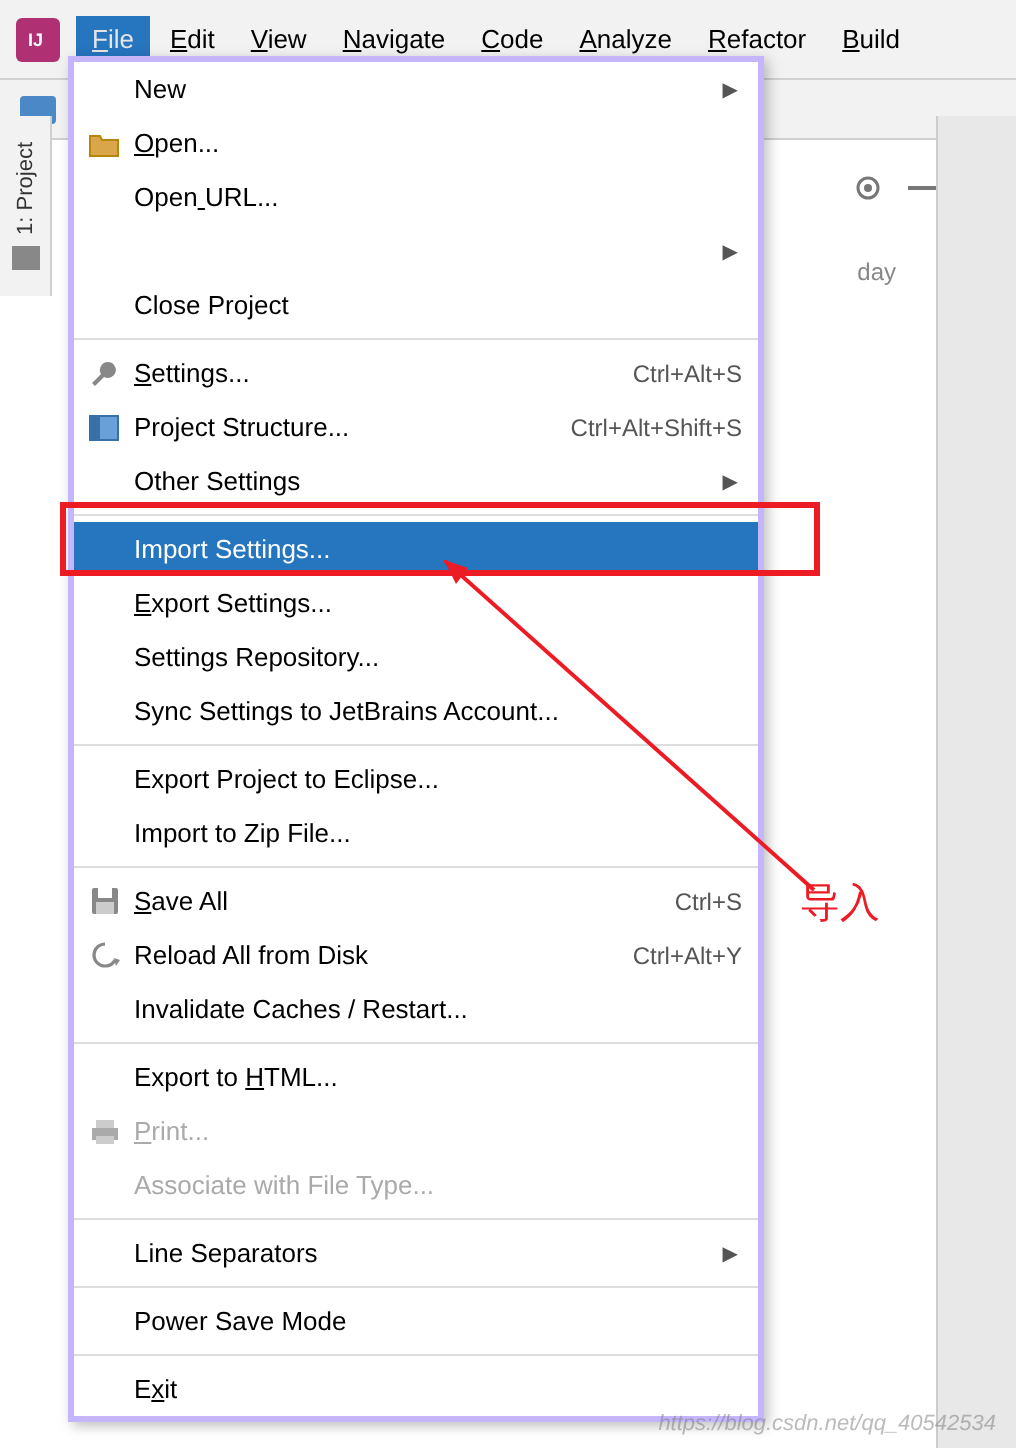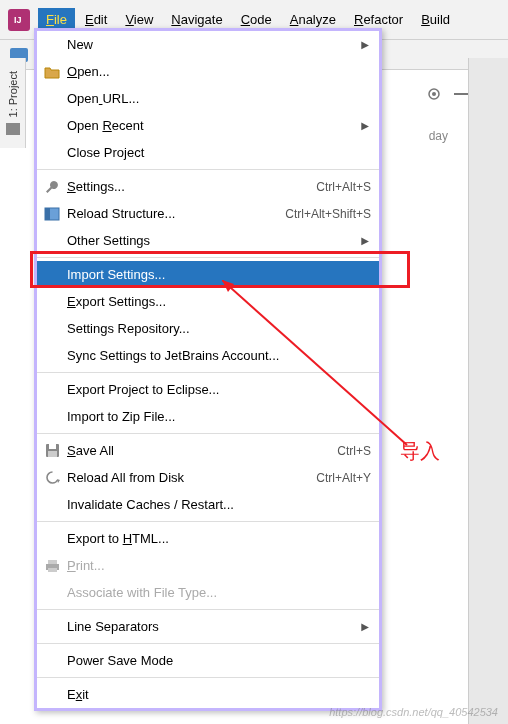--- a/index.html
+++ b/index.html
@@ -3,21 +3,21 @@
   <meta charset="utf-8">
   <style>
     * { margin: 0; padding: 0; box-sizing: border-box; font-family: "Segoe UI", Tahoma, sans-serif; }
     body { width: 508px; height: 724px; background: #fff; overflow: hidden; position: relative; }
     
     .top-bar { display: flex; align-items: center; height: 40px; background: #f2f2f2; border-bottom: 1px solid #d0d0d0; }
     .app-icon { width: 22px; height: 22px; background: #af3173; margin: 0 8px; display: flex; align-items: center; justify-content: center; border-radius: 3px; }
     .app-icon svg { width: 16px; height: 16px; }
     .menu { display: flex; gap: 2px; font-size: 13px; }
     .menu-item { padding: 4px 8px; cursor: default; }
-    .menu-item.active { background: #2675bf; color: #fde047; }
+    .menu-item.active { background: #2675bf; color: #e5e5e5; }
     .menu-item u { text-decoration: underline; }
     
     .sub-bar { height: 30px; background: #f2f2f2; border-bottom: 1px solid #d0d0d0; display: flex; align-items: center; padding-left: 10px; }
     .sub-icon { width: 18px; height: 14px; background: #4a88c7; border-radius: 2px; }
     
     .side-tab { position: absolute; left: 0; top: 58px; width: 26px; height: 90px; background: #f2f2f2; border-right: 1px solid #d0d0d0; display: flex; flex-direction: column; align-items: center; justify-content: center; }
     .side-tab-text { writing-mode: vertical-rl; transform: rotate(180deg); font-size: 11px; color: #333; }
     .side-tab-icon { width: 14px; height: 12px; background: #888; margin-top: 6px; }
     
     .dropdown { position: absolute; left: 34px; top: 28px; width: 348px; background: #fff; border: 3px solid #c4b5fd; box-shadow: 2px 2px 6px rgba(0,0,0,0.25); font-size: 13px; }
@@ -98,21 +98,20 @@
         <svg width="16" height="14" viewBox="0 0 16 14">
           <path d="M1 3h5l1 2h8v8H1z" fill="#d9a74a" stroke="#b8860b"></path>
         </svg>
       </span>
       <span class="label"><u>O</u>pen...</span>
     </div>
     <div class="menu-row">
       <span class="label">Open<u> </u>URL...</span>
     </div>
     <div class="menu-row">
-      <span class="label">Open <u>R</u>ecent</span>
       <span class="arrow">▶</span>
     </div>
     <div class="menu-row">
       <span class="label">Close Project</span>
     </div>
     <div class="separator"></div>
     <div class="menu-row">
       <span class="icon">
         <svg width="16" height="16" viewBox="0 0 16 16">
           <path d="M10 2a4 4 0 00-3.5 6L2 12.5 3.5 14l4.5-4.5A4 4 0 1010 2z" fill="#888"></path>
@@ -121,21 +120,21 @@
       <span class="label"><u>S</u>ettings...</span>
       <span class="shortcut">Ctrl+Alt+S</span>
     </div>
     <div class="menu-row">
       <span class="icon">
         <svg width="16" height="14" viewBox="0 0 16 14">
           <rect x="1" y="1" width="14" height="12" fill="#6aa0d8" stroke="#3a70a8"></rect>
           <rect x="1" y="1" width="5" height="12" fill="#3a70a8"></rect>
         </svg>
       </span>
-      <span class="label">Reload Structure...</span>
+      <span class="label">Project Structure...</span>
       <span class="shortcut">Ctrl+Alt+Shift+S</span>
     </div>
     <div class="menu-row">
       <span class="label">Other Settings</span>
       <span class="arrow">▶</span>
     </div>
     <div class="separator"></div>
     <div class="menu-row highlighted">
       <span class="label">Import Settings...</span>
     </div>

